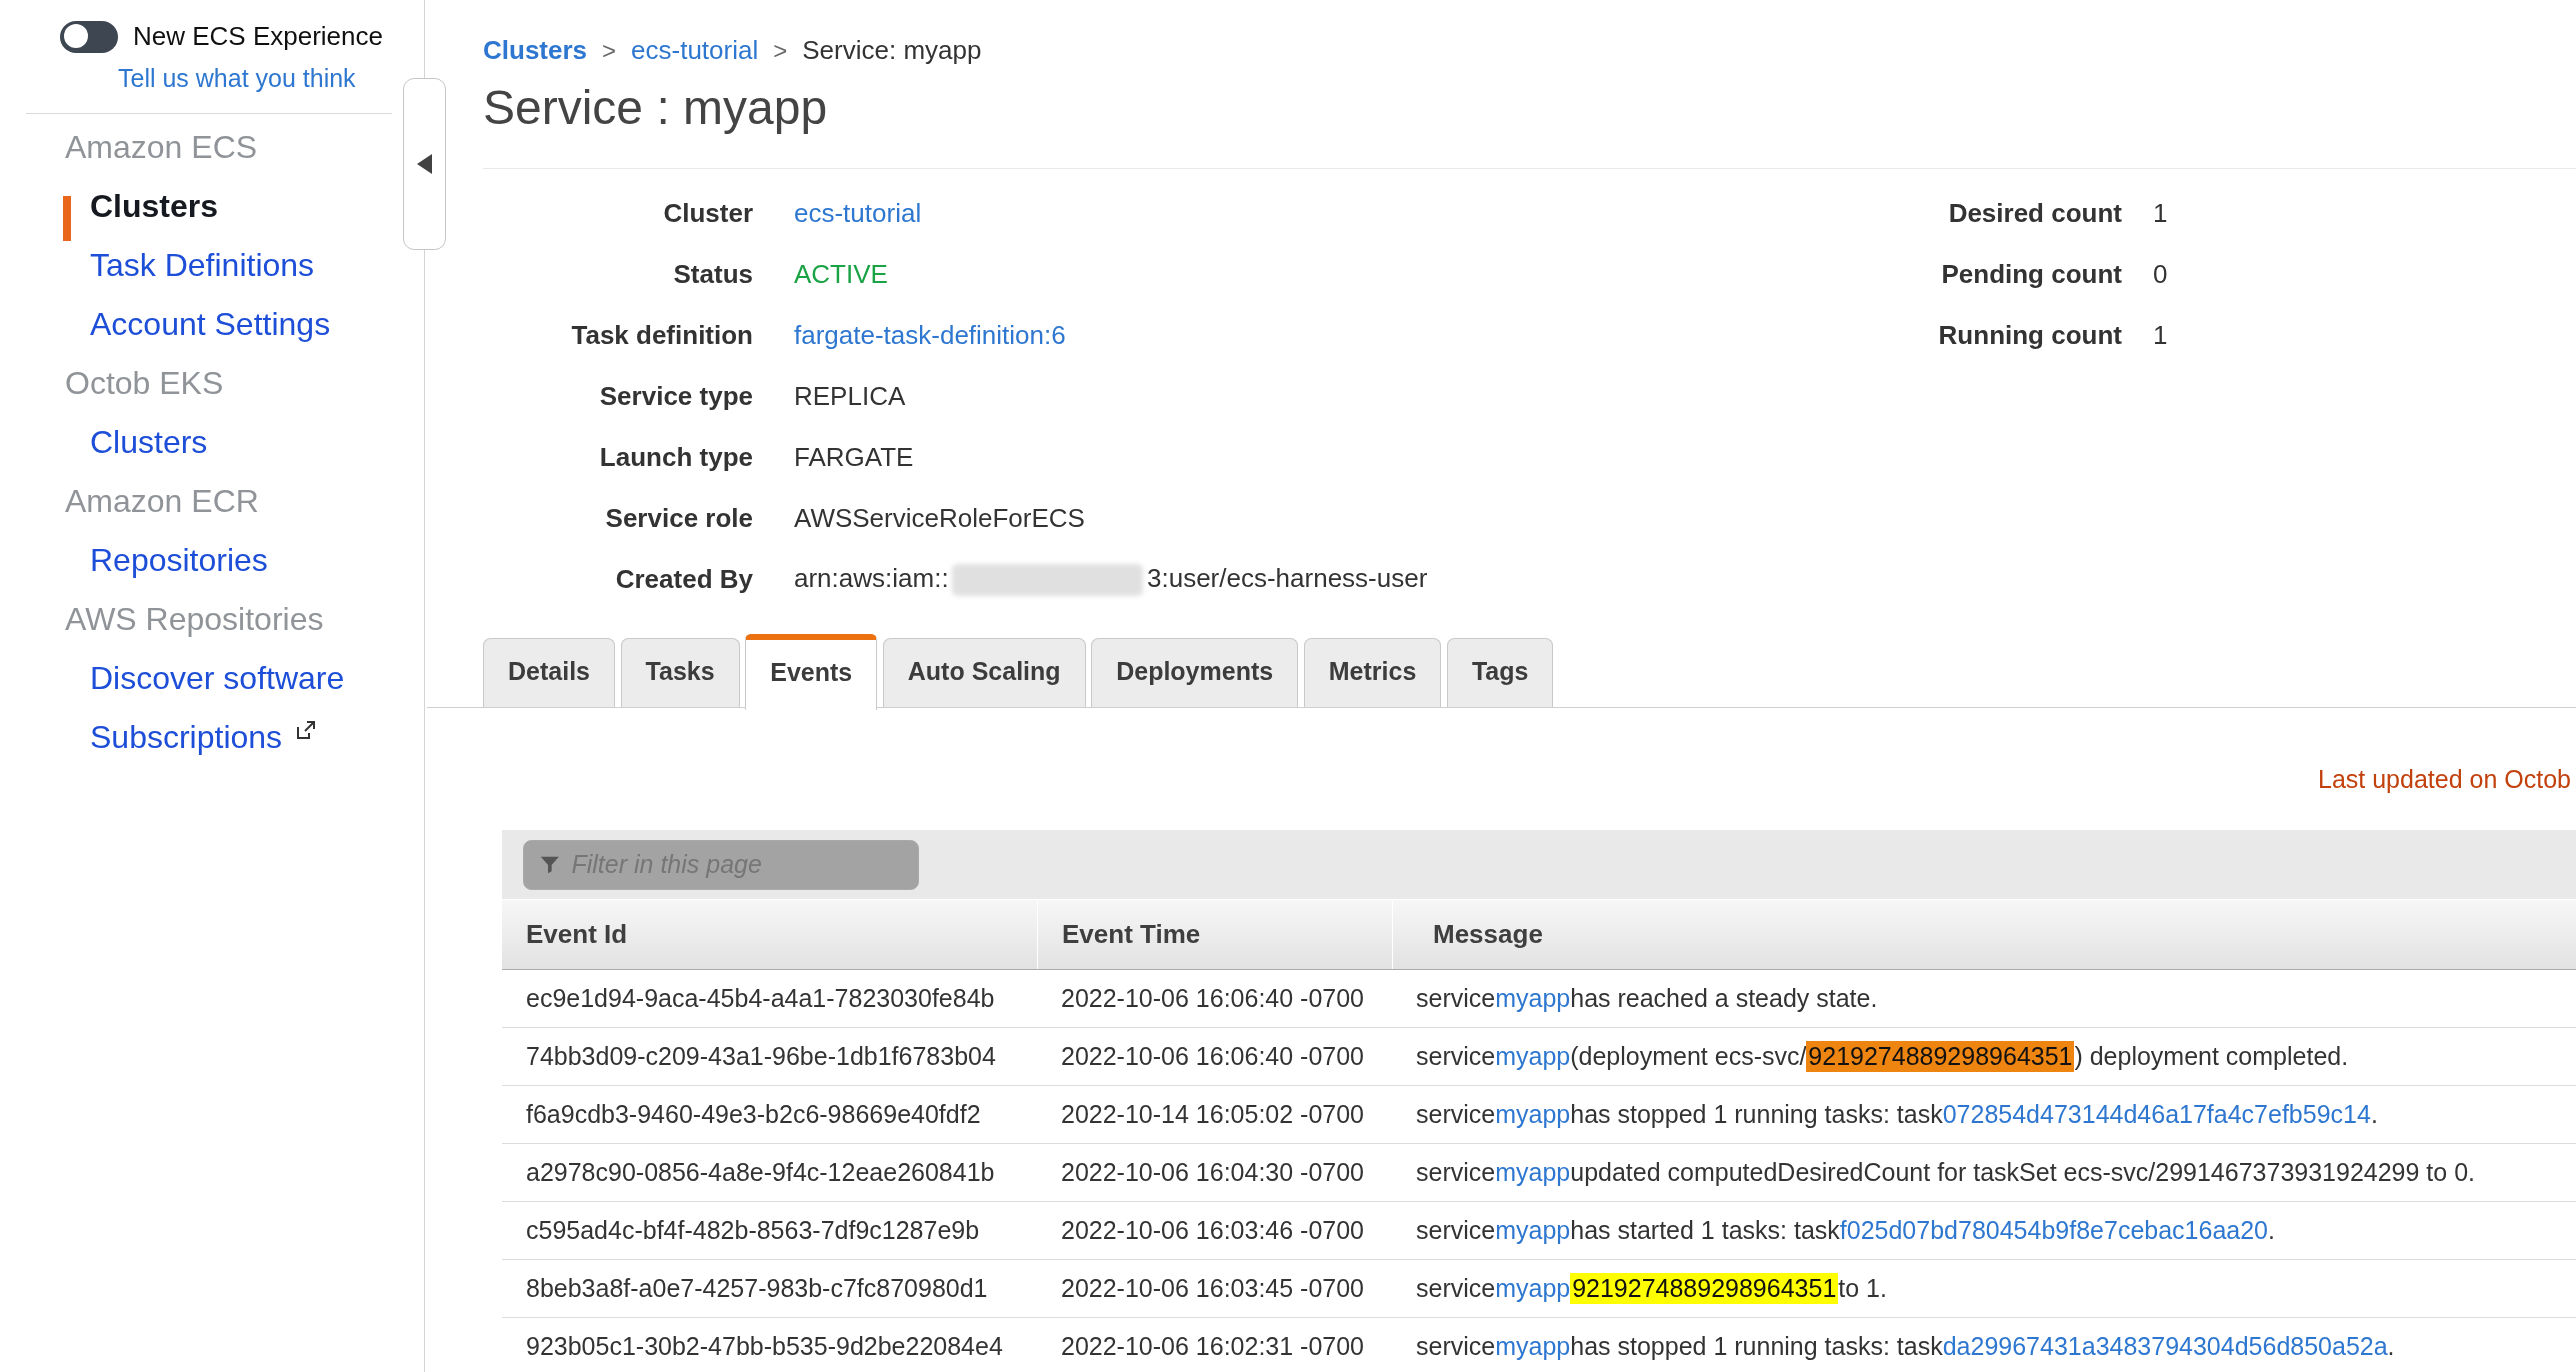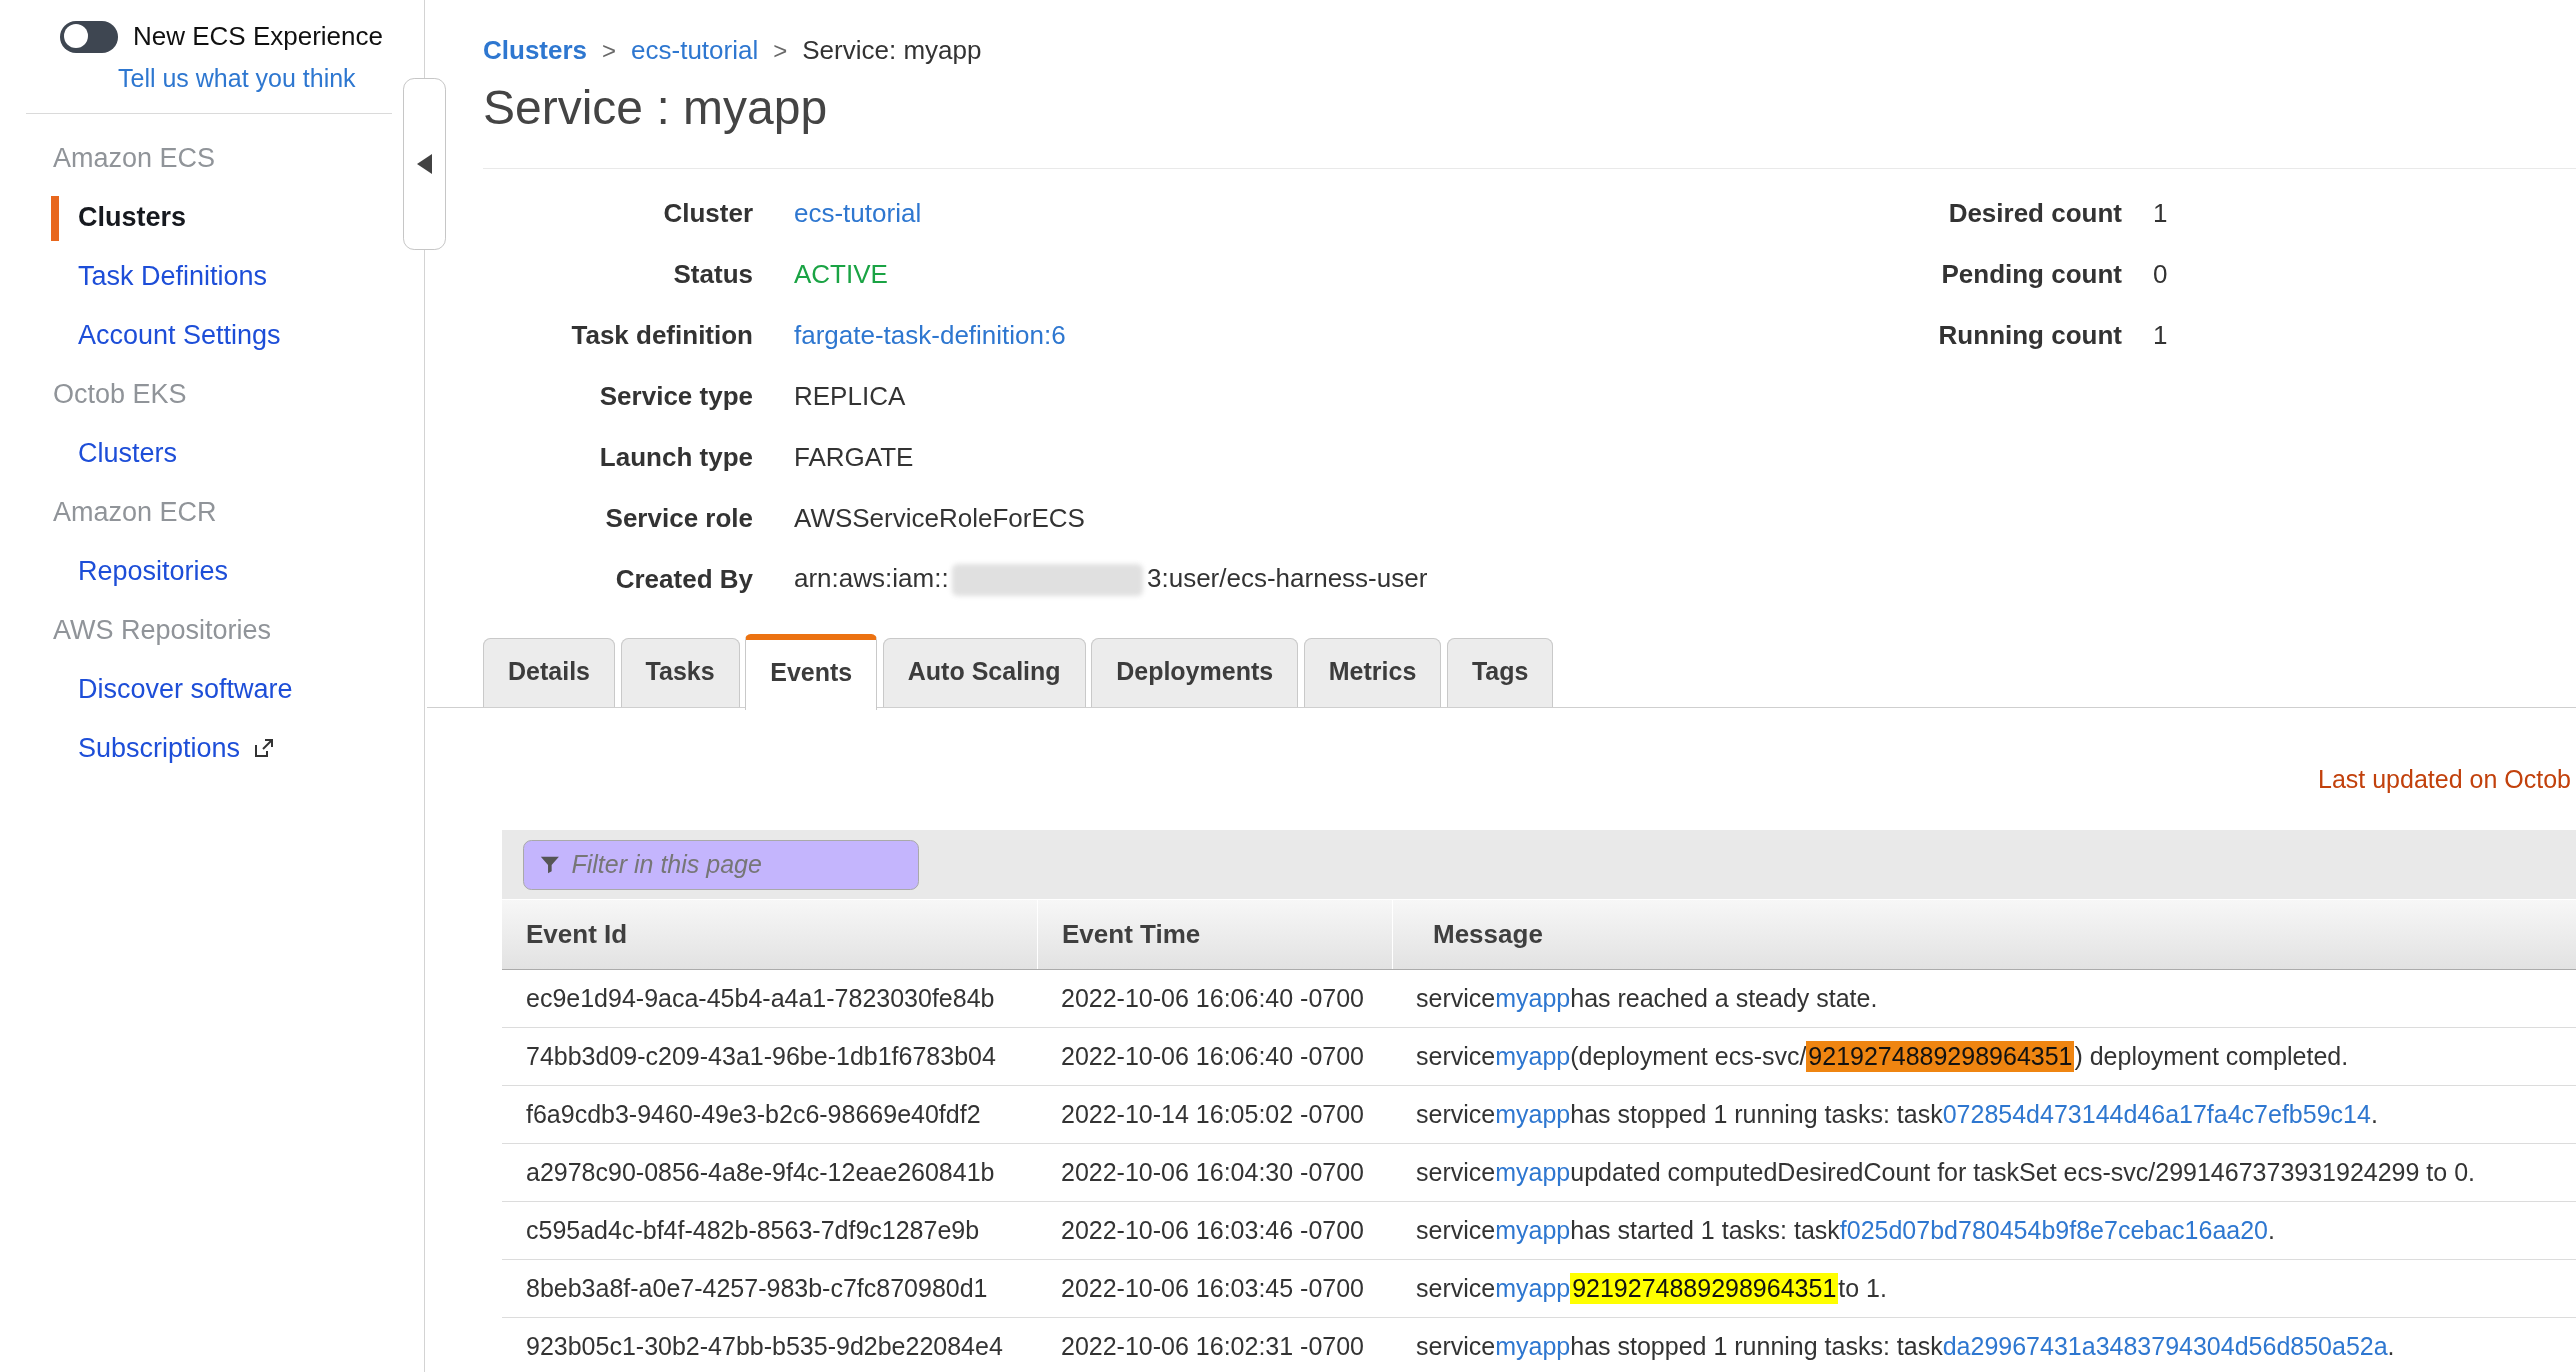--- a/index.html
+++ b/index.html
@@ -9,21 +9,21 @@
   }
   
   .sidebar{position:absolute;left:0;top:0;bottom:0;width:425px;border-right:1.9px solid #d3d3d3;background:#fff;box-sizing:border-box;}
   .toggle-row{display:flex;align-items:center;gap:15px;margin:20.5px 0 0 60px;}
   .toggle{width:58px;height:32px;border-radius:16px;background:#3e4651;position:relative;flex:0 0 auto;cursor:pointer;}
   .toggle .knob{position:absolute;left:3.7px;top:3.7px;width:24px;height:24px;border-radius:50%;background:#fff;}
   .toggle-label{font-size:26px;color:#101010;}
   .feedback{display:inline-block;margin:11.2px 0 0 118px;font-size:25px;color:#2e77d0;cursor:pointer;text-decoration:none;}
   .side-divider{margin:20.5px 32px 0 26px;border-top:1.9px solid #dadada;height:0;}
   .nav{list-style:none;margin:15px 0 0 0;padding:0;}
-  .nav li{height:59px;display:flex;align-items:center;font-size:27px;}
+  .nav li{height:59px;display:flex;font-size:32px;margin-left:12px;}
   .nav li.hdr{padding-left:53px;color:#909499;}
   .nav li.itm{padding-left:78px;color:#1d4ed8;cursor:pointer;}
   .nav li.itm.selected{font-weight:bold;color:#16191f;position:relative;}
   .nav li.itm.selected::before{content:"";position:absolute;left:51px;top:7.5px;width:8.4px;height:45px;background:#e8671d;}
   .nav .ext-icon{margin-left:11.2px;display:inline-flex;}
   
   .collapse-handle{position:absolute;left:403px;top:78px;width:43px;height:172px;background:#fff;border:1.9px solid #c6c6c6;border-radius:11.2px;z-index:5;display:flex;align-items:center;justify-content:center;cursor:pointer;box-sizing:border-box;}
   .tri{width:0;height:0;border-top:10.3px solid transparent;border-bottom:10.3px solid transparent;border-right:15px solid #424242;}
   
   .content{position:absolute;left:427px;top:0;right:0;bottom:0;}
@@ -49,21 +49,21 @@
   .seg-redact{display:inline-block;width:191px;height:32px;background:#e0e0e0;border-radius:5.6px;vertical-align:middle;margin:0 3.7px;filter:blur(2.8px);}
   
   .tabstrip{position:absolute;top:634px;left:0;right:0;height:73px;border-bottom:1.9px solid #cfcfcf;}
   .tabs{position:absolute;left:56px;top:0;display:flex;gap:5.6px;align-items:flex-start;}
   .tab{box-sizing:border-box;margin-top:3.7px;height:69px;line-height:65px;padding:0 24px;background:#ececec;border:1.9px solid #c9c9c9;border-bottom:none;border-radius:7.5px 7.5px 0 0;font-size:25px;font-weight:bold;color:#3c3c3c;cursor:pointer;white-space:nowrap;}
   .tab.active{margin-top:0;height:76px;line-height:65px;background:#fff;border-top:6.5px solid #ec7211;border-radius:5.6px 5.6px 0 0;position:relative;z-index:3;}
   .last-updated{position:absolute;top:765px;left:1891px;font-size:25px;color:#c2410c;white-space:nowrap;}
   
   .events-table{position:absolute;left:75px;right:0;top:830px;}
   .filterbar{height:69px;background:#e9e9e9;display:flex;align-items:center;padding-left:20.5px;}
-  .filterbox{box-sizing:border-box;width:396px;height:50px;background:#c4b5fd;border:1.9px solid #a9a9a9;border-radius:8.4px;display:flex;align-items:center;padding:0 15px;gap:9.3px;}
+  .filterbox{box-sizing:border-box;width:396px;height:50px;background:#a3a3a3;border:1.9px solid #a9a9a9;border-radius:8.4px;display:flex;align-items:center;padding:0 15px;gap:9.3px;}
   .filterbox input{border:none;outline:none;background:transparent;font-size:25px;width:100%;font-family:"Liberation Sans",sans-serif;color:#333;}
   .filterbox input::placeholder{font-style:italic;color:#767676;}
   .thead{display:flex;height:71px;background:linear-gradient(#f7f7f7,#e2e2e2);border-top:1.9px solid #fff;border-bottom:1.9px solid #ababab;box-sizing:border-box;font-size:26px;font-weight:bold;color:#3f3f3f;}
   .th{display:flex;align-items:center;padding-left:24px;box-sizing:border-box;}
   .c0{width:535px;flex:0 0 auto;}
   .c1{width:355px;flex:0 0 auto;}
   .c2{flex:1;padding-left:40px;}
   .th.c1,.th.c2{border-left:1.9px solid #fff;}
   .row{display:flex;height:57px;border-bottom:1.9px solid #dcdcdc;background:#fff;font-size:25px;color:#333;}
   .cell{display:flex;align-items:center;padding-left:24px;box-sizing:border-box;white-space:nowrap;overflow:hidden;}

